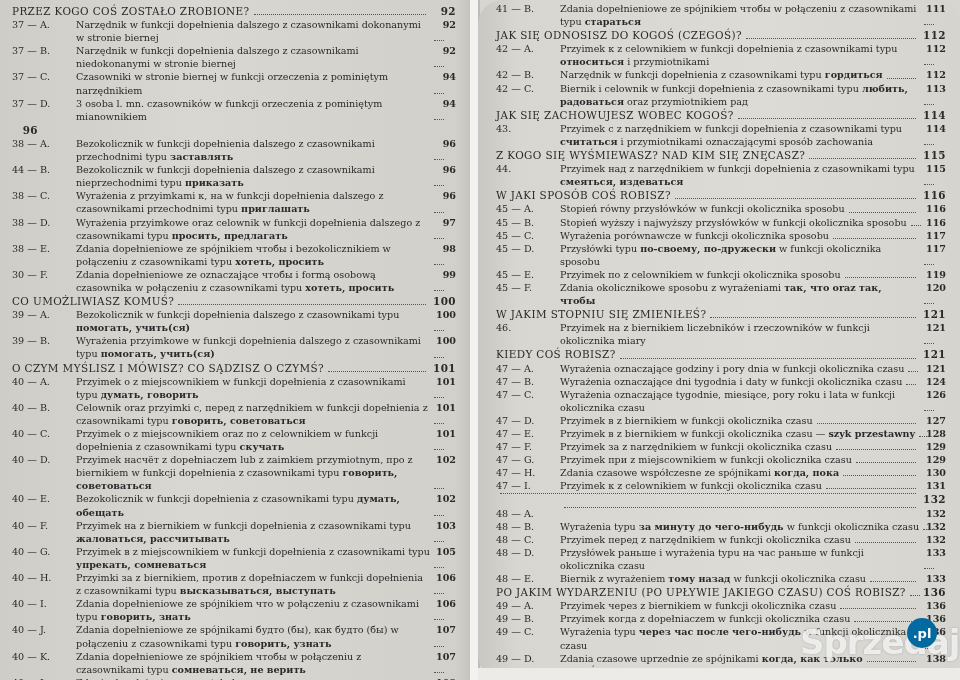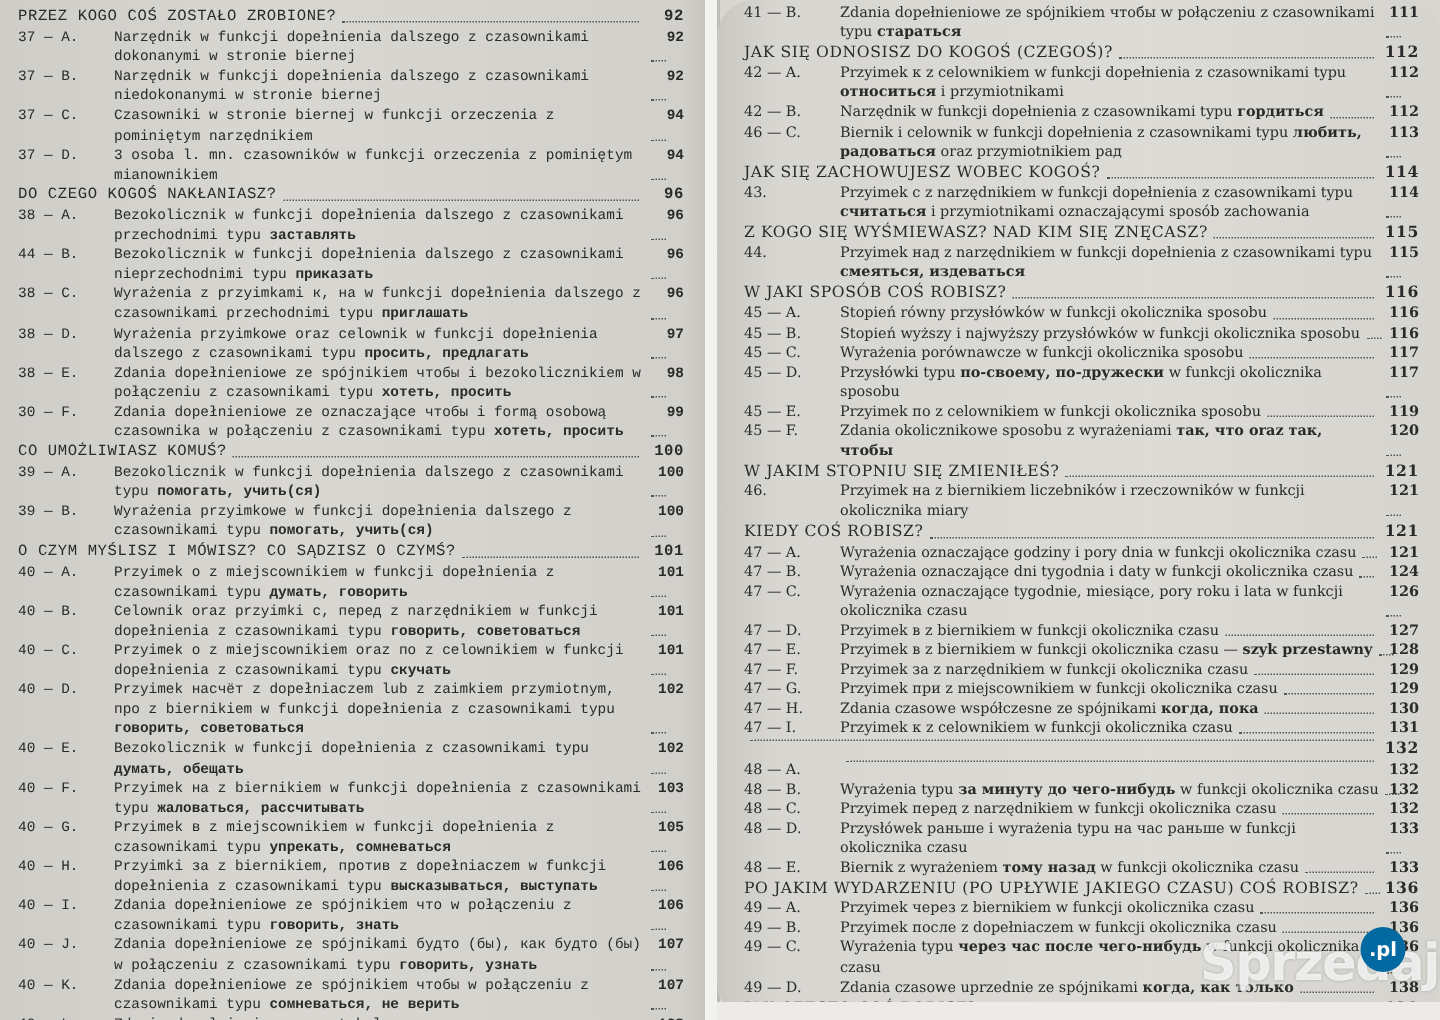--- a/index.html
+++ b/index.html
@@ -1,19 +1,19 @@
 <!DOCTYPE html>
 <html><head>
 <meta charset="utf-8">
 <style>
   html,body{margin:0;padding:0;}
   body{width:960px;height:680px;overflow:hidden;background:#d8d6d1;position:relative;
        font-family:"DejaVu Serif","Liberation Serif",serif;color:#2a2a2a;}
   .page{position:absolute;top:0;height:680px;overflow:hidden;box-sizing:border-box;}
-  #left{left:0;width:480px;background:linear-gradient(90deg,#cfcdc8 0%,#d9d7d2 40%,#d2d0cb 95%,#bdbbb6 100%);padding:4px 24px 0 12px;font-family:Liberation Mono, monospace;}
+  #left{left:0;width:480px;background:linear-gradient(90deg,#cfcdc8 0%,#d9d7d2 40%,#d2d0cb 95%,#bdbbb6 100%);padding:4px 24px 0 12px;}
   #right{left:478px;width:482px;background:linear-gradient(90deg,#c9c7c2 0%,#d8d6d1 8%,#dddbd6 60%,#d6d4cf 100%);padding:2px 14px 0 18px;border-radius:25px;}
   #gutter{position:absolute;left:470px;top:0;width:8px;height:680px;background:#f2f2f0;}
   #bottomstrip{position:absolute;left:478px;top:668px;width:482px;height:12px;background:#ecebe8;}
   .toc{list-style:none;margin:0;padding:0;}
   .row{display:flex;align-items:flex-start;font-size:9.6px;line-height:13.1px;}
   .row.h{font-size:10.4px;letter-spacing:.4px;padding-top:1px;}
   .num{width:64px;flex:none;white-space:nowrap;}
   .row.sub .num{width:64px;text-align:left;padding-right:6px;box-sizing:border-box;}
   .txt{flex:1;position:relative;}
   .txt b{font-weight:bold;}
@@ -66,24 +66,20 @@
       </li>
       <li class="row">
         <span class="num">37 — D.</span>
         <span class="txt lead">
           <span class="t"><span>3 osoba l. mn. czasowników w funkcji orzeczenia z pominiętym mianownikiem</span></span>
           <span class="dots"></span>
         </span>
         <span class="pg">94</span>
       </li>
       <li class="row h">
-        <span class="txt lead">
-          <span class="t"><span>DO CZEGO KOGOŚ NAKŁANIASZ?</span></span>
-          <span class="dots"></span>
-        </span>
         <span class="pg">96</span>
       </li>
       <li class="row">
         <span class="num">38 — A.</span>
         <span class="txt lead">
           <span class="t"><span>Bezokolicznik w funkcji dopełnienia dalszego z czasownikami przechodnimi typu</span> <b>заставлять</b></span>
           <span class="dots"></span>
         </span>
         <span class="pg">96</span>
       </li>
@@ -282,21 +278,21 @@
       </li>
       <li class="row">
         <span class="num">42 — B.</span>
         <span class="txt lead">
           <span class="t"><span>Narzędnik w funkcji dopełnienia z czasownikami typu</span> <b>гордиться</b></span>
           <span class="dots"></span>
         </span>
         <span class="pg">112</span>
       </li>
       <li class="row">
-        <span class="num">46 — C.</span>
+        <span class="num">42 — C.</span>
         <span class="txt lead">
           <span class="t"><span>Biernik i celownik w funkcji dopełnienia z czasownikami typu</span> <b>любить, радоваться</b> <span>oraz przymiotnikiem рад</span></span>
           <span class="dots"></span>
         </span>
         <span class="pg">113</span>
       </li>
       <li class="row h">
         <span class="txt lead">
           <span class="t"><span>JAK SIĘ ZACHOWUJESZ WOBEC KOGOŚ?</span></span>
           <span class="dots"></span>
@@ -531,21 +527,21 @@
         <span class="num">49 — A.</span>
         <span class="txt lead">
           <span class="t"><span>Przyimek через z biernikiem w funkcji okolicznika czasu</span></span>
           <span class="dots"></span>
         </span>
         <span class="pg">136</span>
       </li>
       <li class="row">
         <span class="num">49 — B.</span>
         <span class="txt lead">
-          <span class="t"><span>Przyimek после z dopełniaczem w funkcji okolicznika czasu</span></span>
+          <span class="t"><span>Przyimek когда z dopełniaczem w funkcji okolicznika czasu</span></span>
           <span class="dots"></span>
         </span>
         <span class="pg">136</span>
       </li>
       <li class="row">
         <span class="num">49 — C.</span>
         <span class="txt lead">
           <span class="t"><span>Wyrażenia typu</span> <b>через час после чего-нибудь</b> <span>w funkcji okolicznika czasu</span></span>
           <span class="dots"></span>
         </span>

